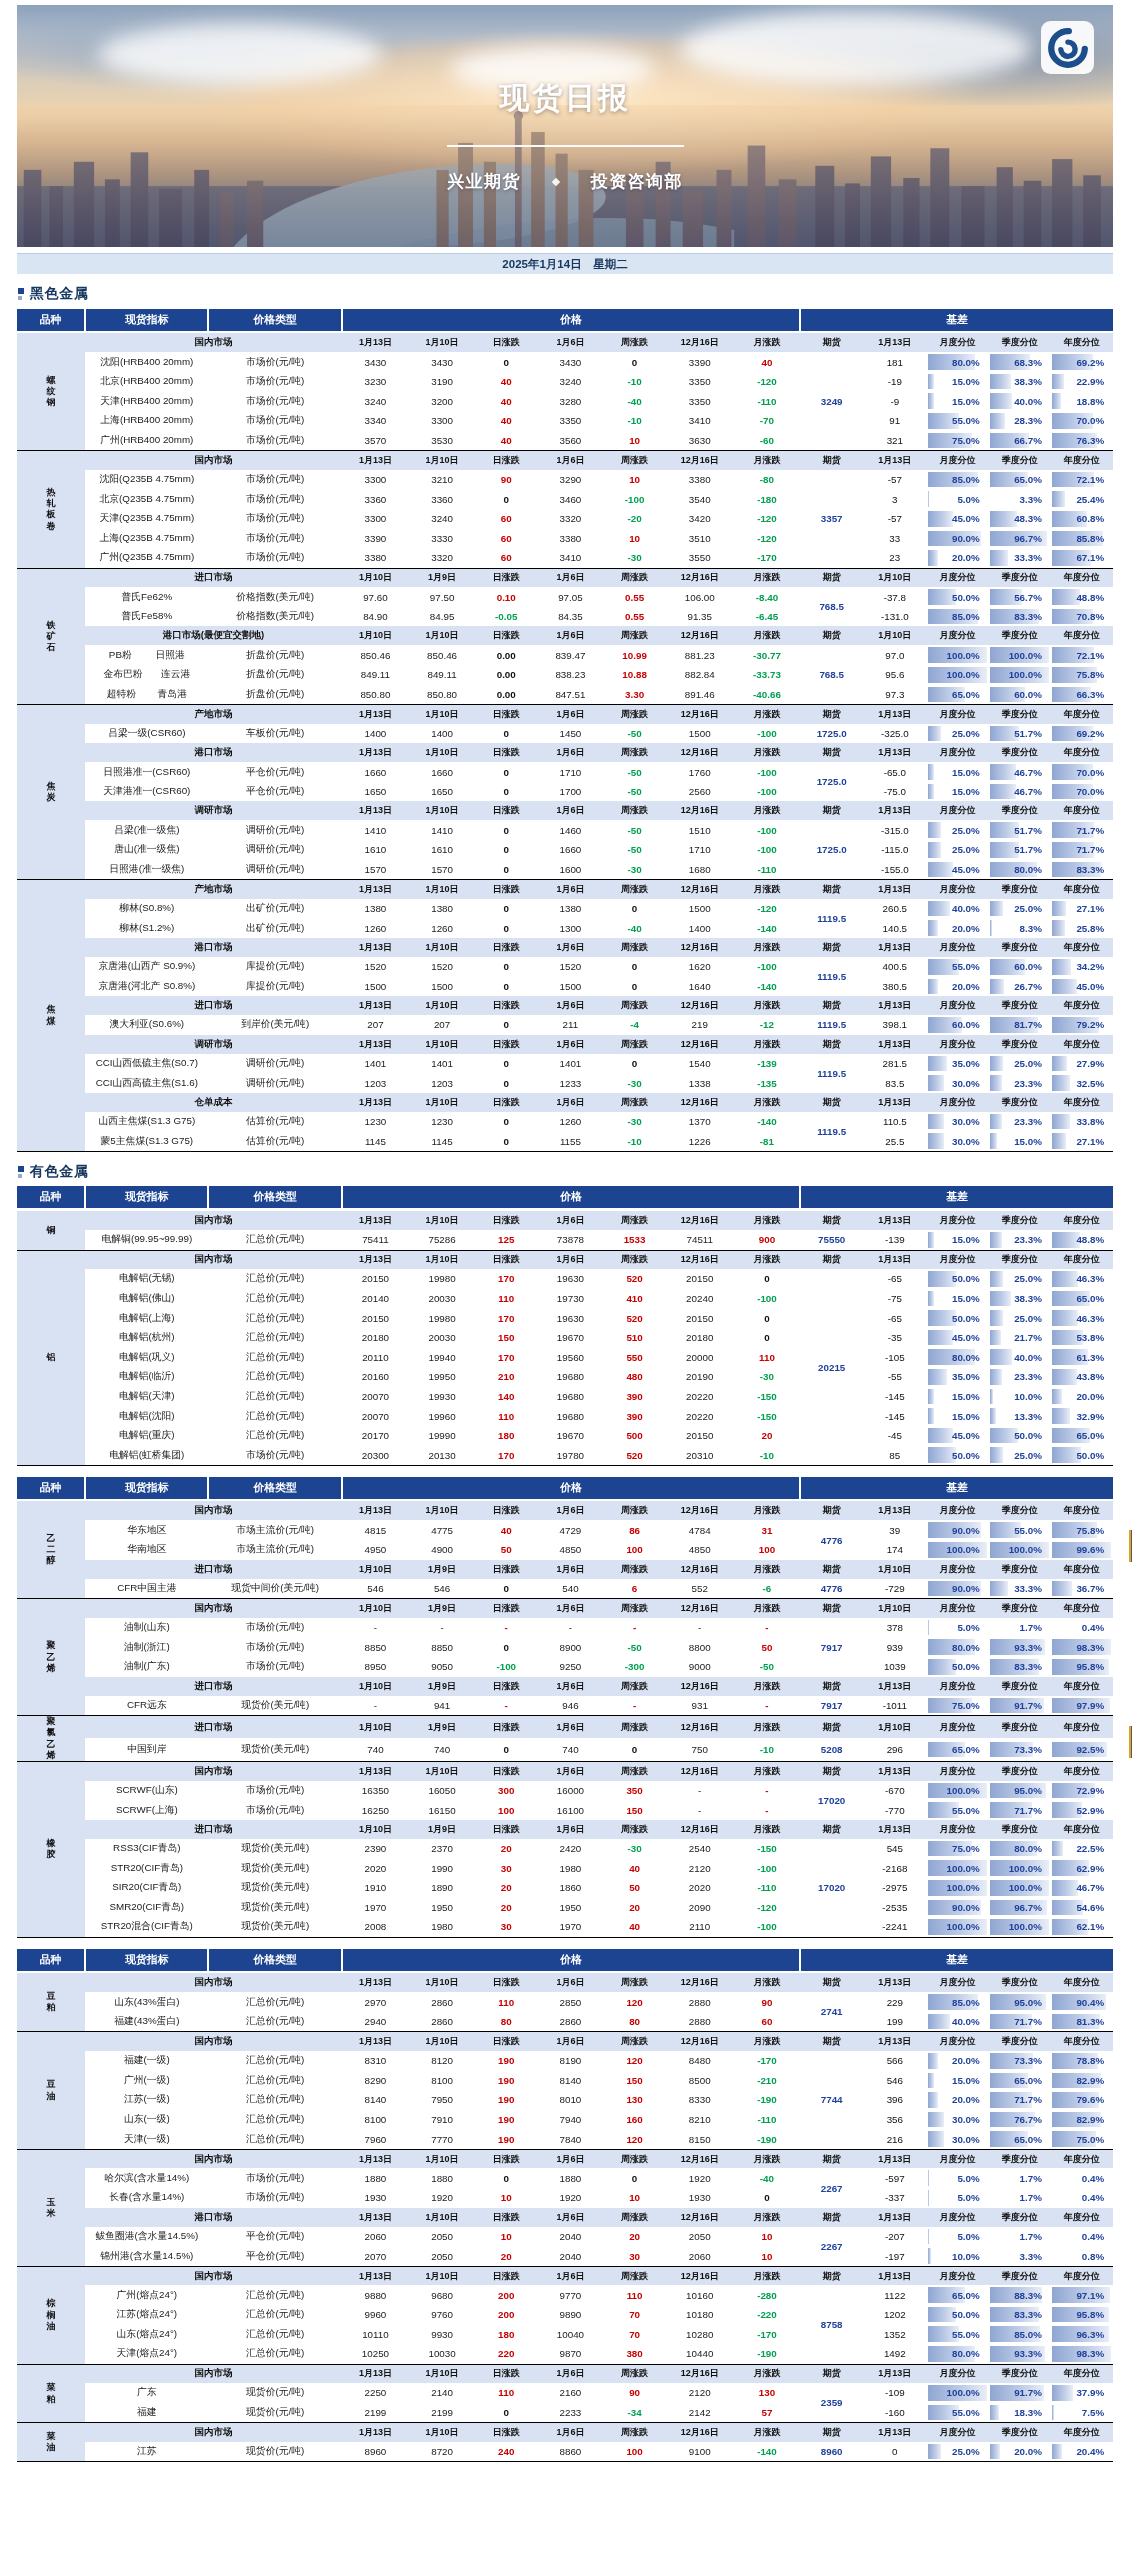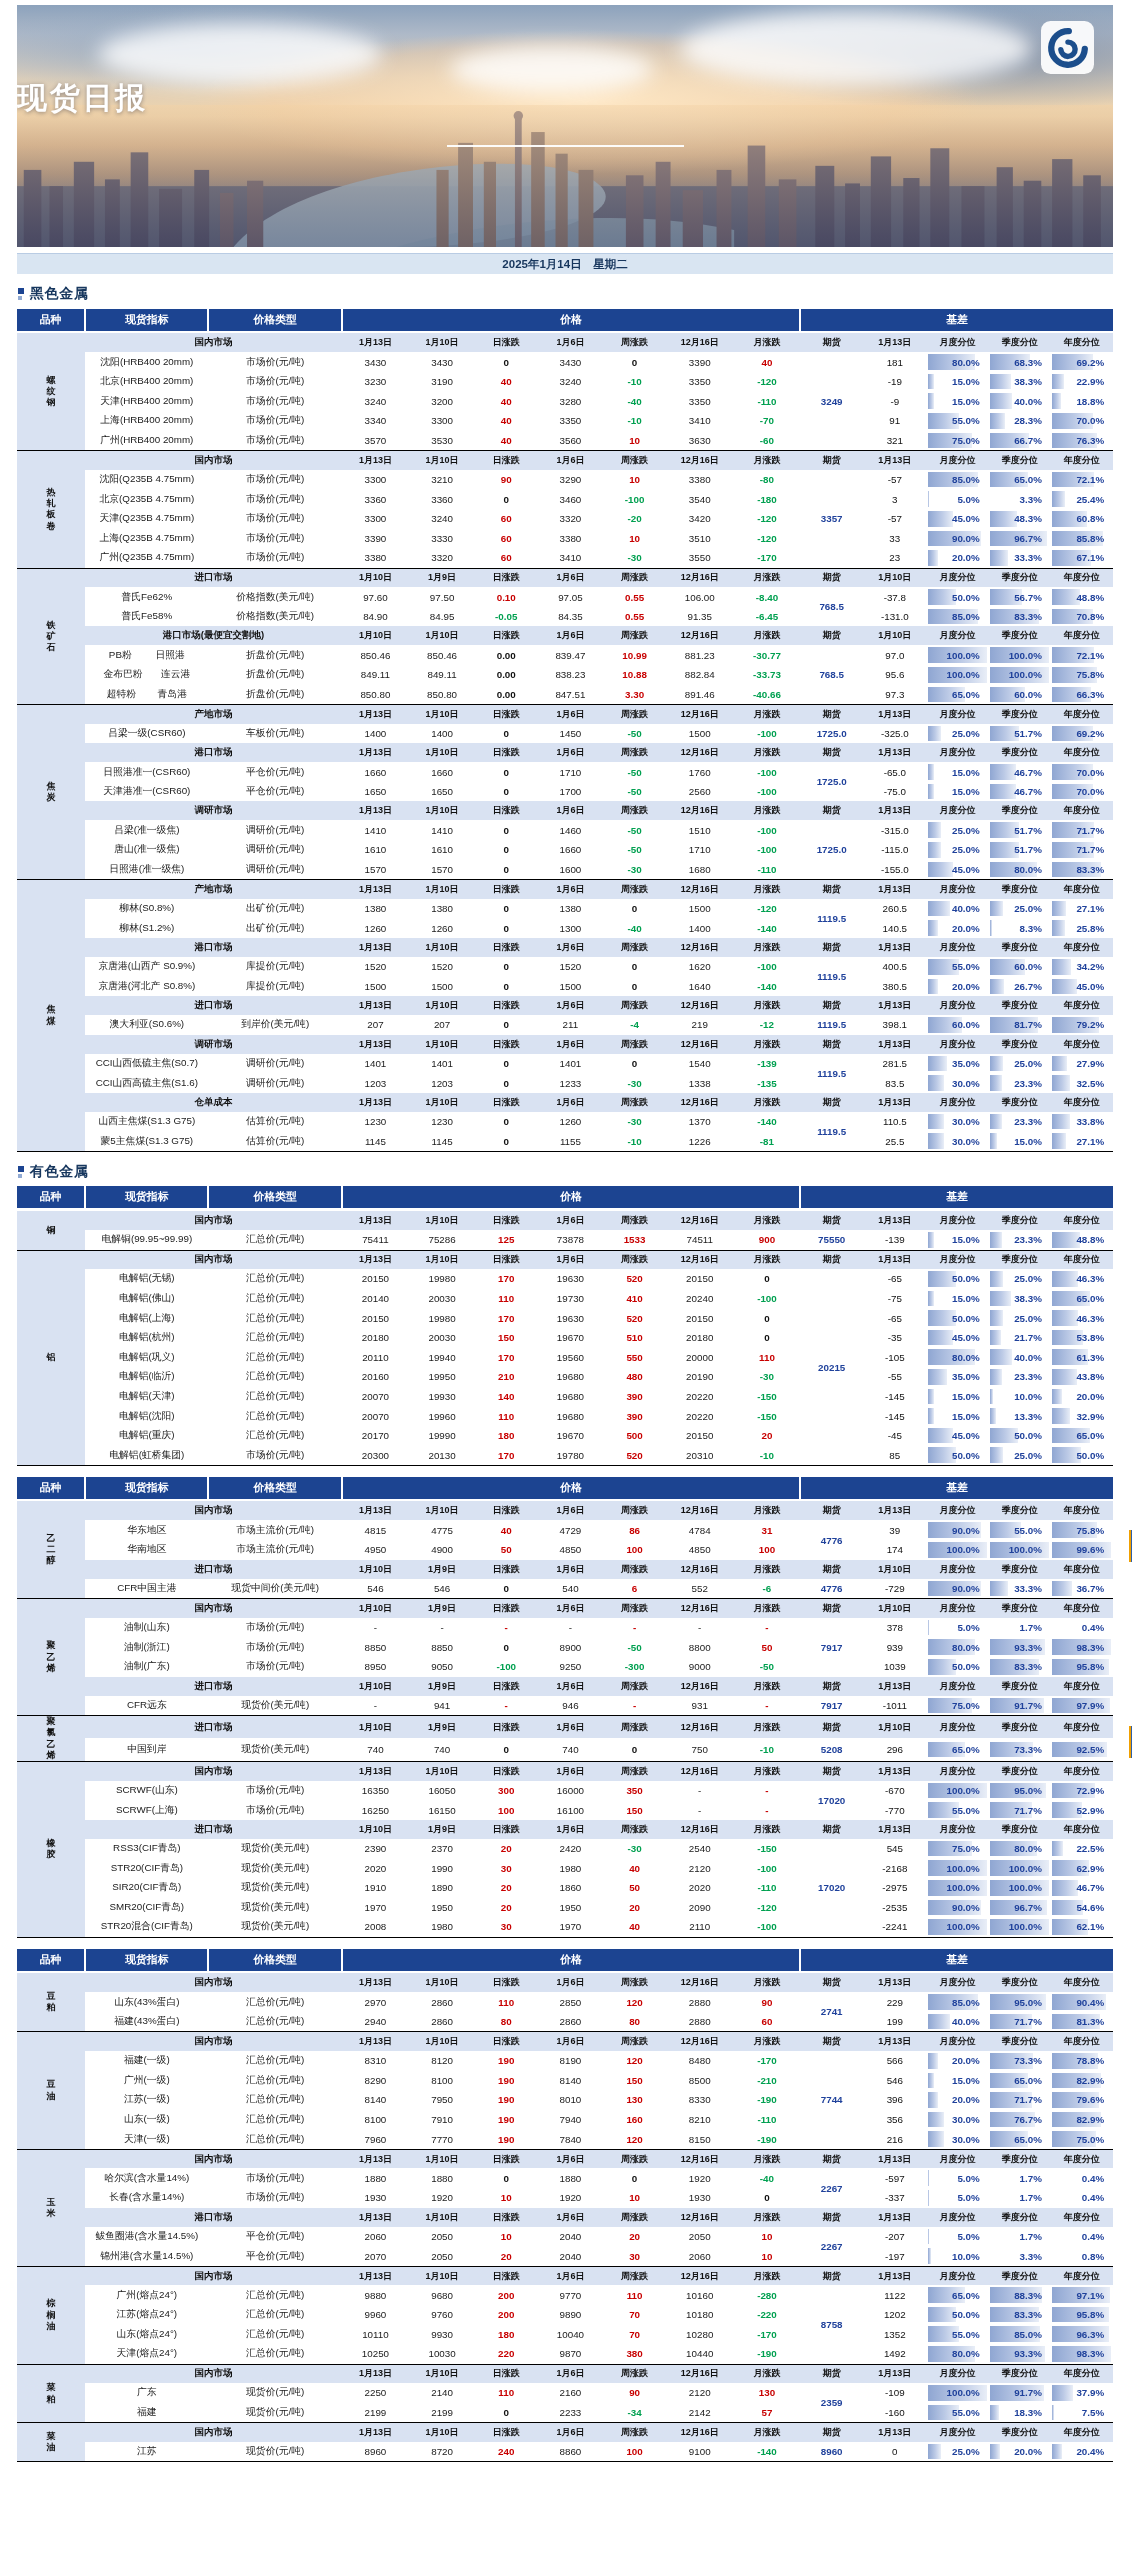--- a/index.html
+++ b/index.html
@@ -16,21 +16,21 @@
     background:
       radial-gradient(ellipse 46% 38% at 52% 40%, rgba(255,232,198,.95), rgba(255,210,160,.35) 62%, rgba(255,210,160,0) 78%),
       radial-gradient(ellipse 30% 25% at 15% 18%, rgba(150,170,195,.8), rgba(150,170,195,0) 70%),
       radial-gradient(ellipse 35% 30% at 88% 22%, rgba(110,130,160,.75), rgba(110,130,160,0) 72%),
       linear-gradient(180deg,#8CA2BC 0%,#AEB9C8 12%,#D9CDBB 30%,#F0D4AC 46%,#E2B88C 58%,#B9987C 70%,#75788C 84%,#4E5670 100%);}
   .hero .cloud{position:absolute; border-radius:50%; filter:blur(9.5px); opacity:.8; background:#fff;}
   .c1{width:284px;height:61px;left:81px;top:19px; background:#F4E3CF;}
   .c2{width:352px;height:74px;left:663px;top:6.8px; background:#E8EDF4;}
   .c3{width:203px;height:47px;left:433px;top:41px; background:#FAEBD4; opacity:.6;}
   .citysvg{position:absolute; left:0; bottom:0; width:100%; height:142px;}
-  .hero-text{position:absolute; left:0; top:0; width:100%; text-align:left; color:#fff;}
+  .hero-text{position:absolute; left:0; top:0; width:100%; text-align:center; color:#fff;}
   .hero-title{margin-top:73px; font-size:30px; font-weight:bold; letter-spacing:2.7px; text-shadow:0 0.7px 4px rgba(40,40,60,.45);}
   .hero-rule{width:237px; height:2px; background:#fff; margin:26px auto 0; opacity:.95;}
   .hero-sub{margin-top:23px; font-size:17px; font-weight:bold; letter-spacing:1.4px; text-shadow:0 0.7px 3.4px rgba(40,40,60,.5);
     display:flex; justify-content:center; align-items:center; gap:32px;}
   .diamond{width:6px; height:6px; background:#fff; transform:rotate(45deg); opacity:.9;}
   .logo{position:absolute; right:19px; top:16px; width:53px; height:53px; background:rgba(255,255,255,.92); border-radius:9.5px;
     display:flex; align-items:center; justify-content:center;}
 
   
   .datebar{width:1096px; height:21px; margin-top:6px; background:var(--datebg); border-top:0.7px solid #B9CCE4;
@@ -122,20 +122,25 @@
         <circle cx="741" cy="16" r="7" fill="#7A6A72"></circle>
       <linearGradient id="haze" x1="0" y1="0" x2="0" y2="1">
         <stop offset="0" stop-color="#F3D2A6" stop-opacity="0.45"></stop>
           <stop offset="1" stop-color="#3E4560" stop-opacity="0.35"></stop>
       </linearGradient>
       <rect x="0" y="0" width="1620" height="210" fill="url(#haze)"></rect>
     </svg>
     <div class="hero-text">
       <div class="hero-title">现货日报</div>
       <div class="hero-rule"></div>
+      <div class="hero-sub">
+        <span>兴业期货</span>
+        <span class="diamond"></span>
+        <span>投资咨询部</span>
+      </div>
     </div>
     <div class="logo">
       <svg width="42" height="42" viewBox="0 0 100 100">
         <path d="M52 10 a40 40 0 1 0 38 42" fill="none" stroke="#1C4E8C" stroke-width="15" stroke-linecap="round"></path>
         <path d="M50 36 a17 17 0 1 1 -17 18" fill="none" stroke="#1C4E8C" stroke-width="13" stroke-linecap="round"></path>
       </svg>
     </div>
   </div>
 
   <div class="datebar">

